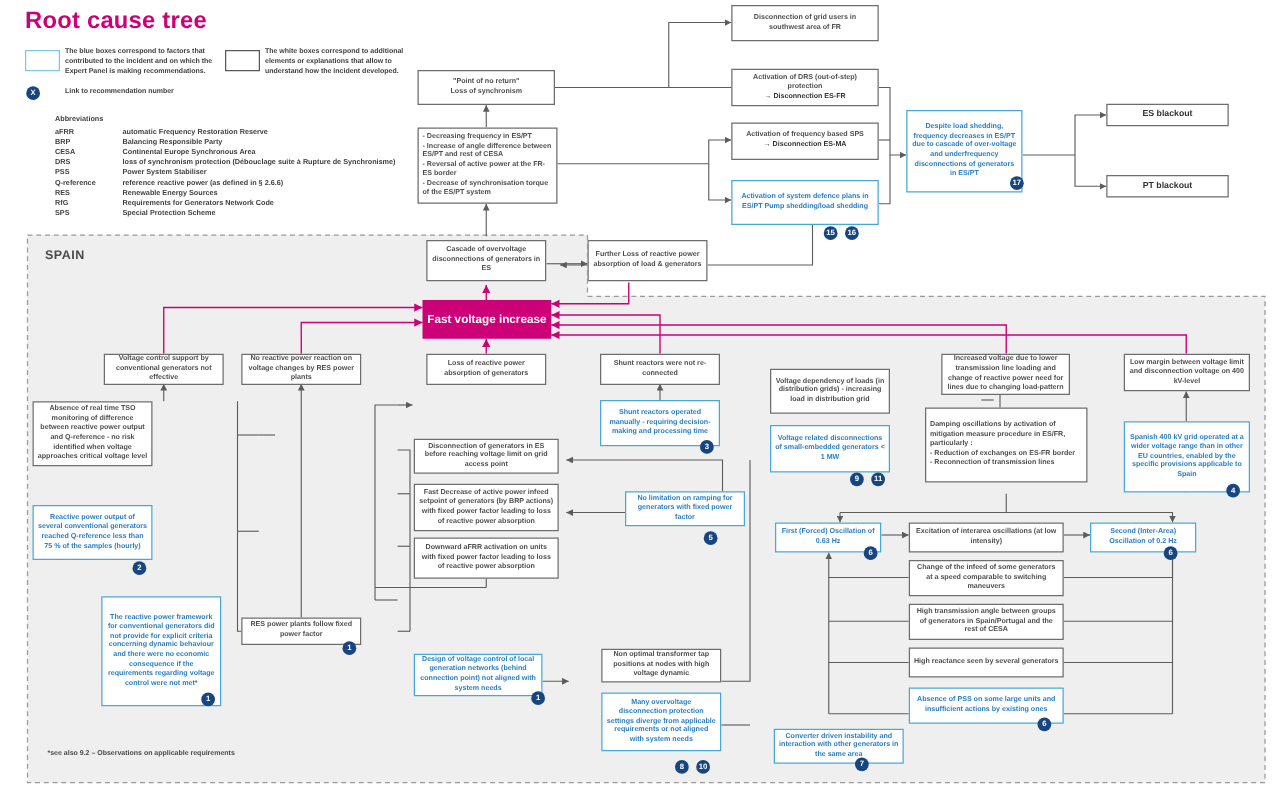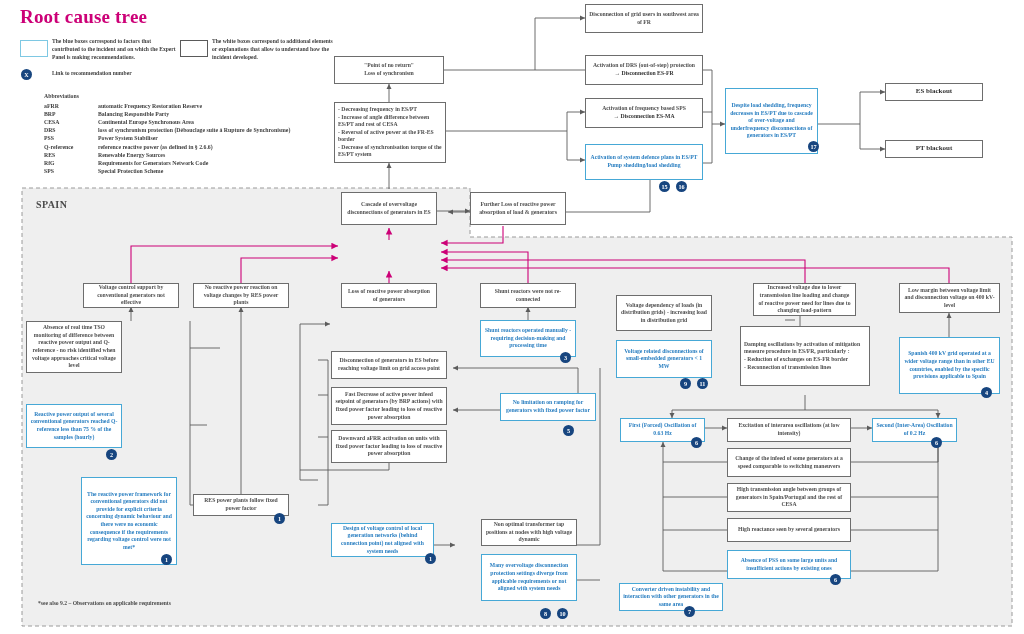--- a/index.html
+++ b/index.html
@@ -1,18 +1,18 @@
 <!DOCTYPE html>
 <html><head>
 <meta charset="utf-8">
 <style>
   html,body{margin:0;padding:0;background:#ffffff;}
   body{width:1024px;height:634px;position:relative;overflow:hidden;
        font-family:"Liberation Sans","DejaVu Sans",sans-serif;color:#575757;}
-  #stage{position:absolute;left:0;top:0;width:996px;height:634px;font-family:Liberation Serif, serif;}
+  #stage{position:absolute;left:0;top:0;width:996px;height:634px;}
 
   
   .title{position:absolute;left:20px;top:6px;font-size:19px;font-weight:bold;
          color:#cc0077;letter-spacing:.2px;}
   .legend-sw{position:absolute;border:1px solid #7ec8e3;background:#fff;}
   .legend-sw.white{border:1px solid #5a5a5a;}
   .legend-txt{position:absolute;font-size:5.6px;line-height:1.42;color:#3f3f3f;font-weight:bold;}
   .legend-txt.norm{font-weight:normal;}
   .rec-dot{position:absolute;width:11px;height:11px;border-radius:50%;
            background:#17457f;color:#fff;font-size:6px;font-weight:bold;
@@ -244,20 +244,23 @@
     </div>
 
   <div class="node" style="left:341px;top:192px;width:96px;height:33px;">
       <span>Cascade of overvoltage disconnections of generators in ES</span>
     </div>
 
   <div class="node" style="left:470px;top:192px;width:96px;height:33px;">
       <span>Further Loss of reactive power absorption of load &amp; generators</span>
     </div>
 
+  <div class="node magenta" style="left:338px;top:240px;width:103px;height:31px;">
+      <span>Fast voltage increase</span>
+    </div>
 
   <div class="node" style="left:83px;top:283px;width:96px;height:25px;">
       <span>Voltage control support by conventional generators not effective</span>
     </div>
 
   <div class="node" style="left:193px;top:283px;width:96px;height:25px;">
       <span>No reactive power reaction on voltage changes by RES power plants</span>
     </div>
 
   <div class="node" style="left:341px;top:283px;width:96px;height:25px;">

